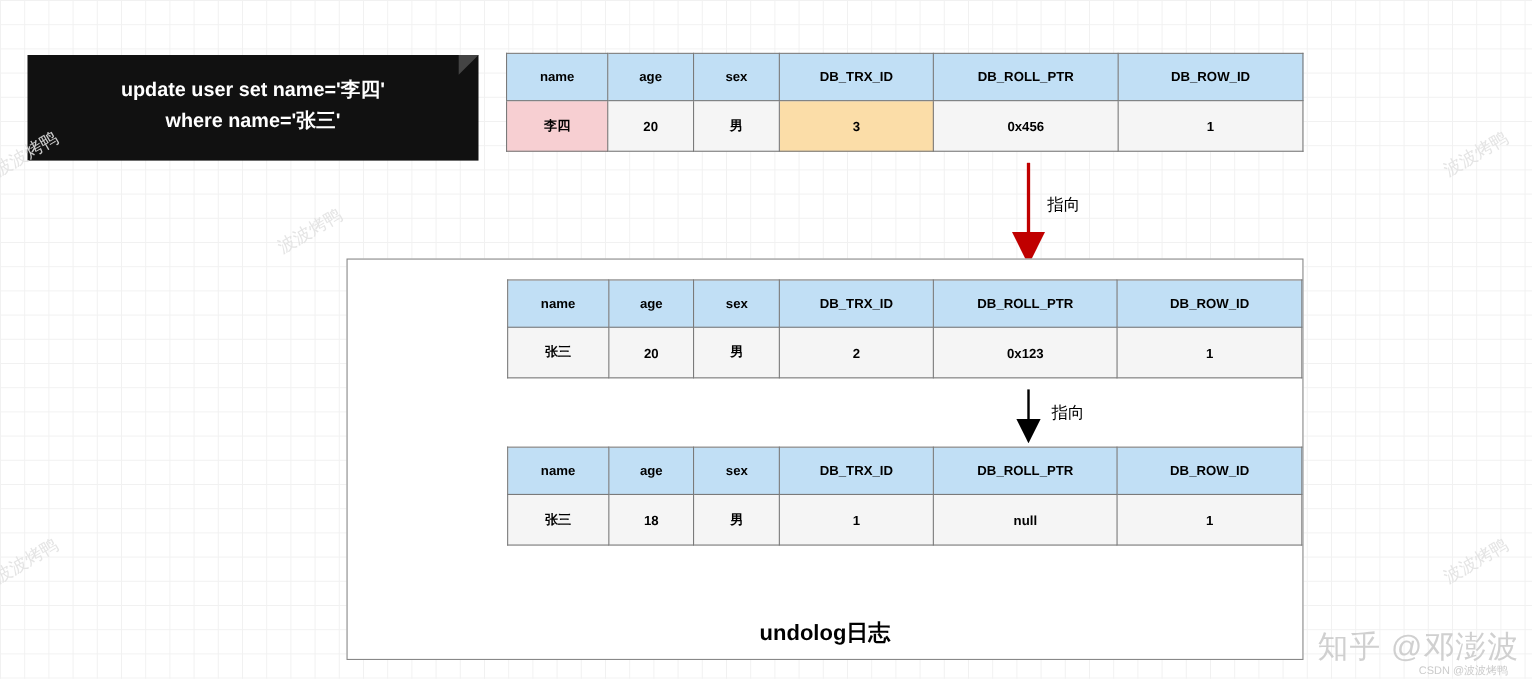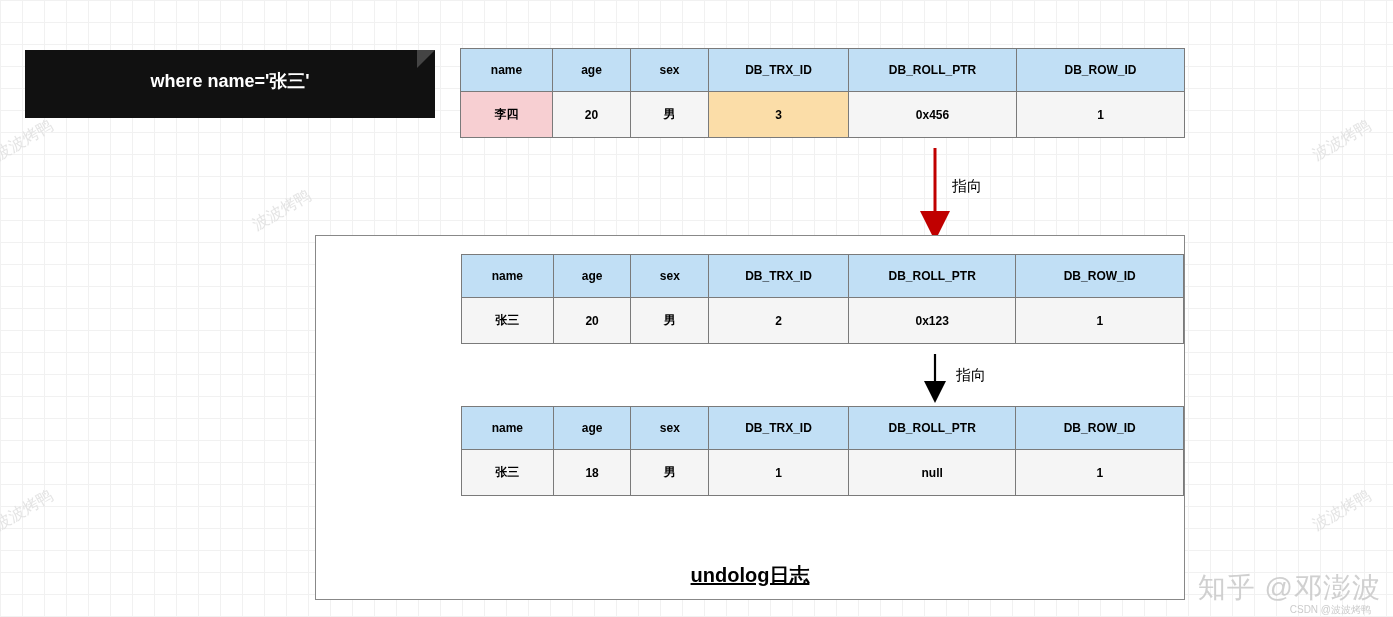--- a/index.html
+++ b/index.html
@@ -72,21 +72,20 @@
     width: 870px; height: 365px;
     background: #fff;
     border: 1.5px solid #888;
   }
   .undolog-title {
     position: absolute;
     left: 0; right: 0; bottom: 10px;
     text-align: center;
     font-size: 20px;
     font-weight: 700;
-    text-decoration: underline;
   }
 
   
   .arrow-label {
     position: absolute;
     font-size: 15px;
     font-weight: 400;
   }
   svg.arrow { position: absolute; overflow: visible; }
 
@@ -112,20 +111,21 @@
     color: rgba(225,225,225,0.9);
     font-size: 16px;
     transform: rotate(-30deg);
     white-space: nowrap;
   }
 </style>
 </head>
 <body>
 
 <div class="callout">
+  <div>update user set name='李四'</div>
   <div>where name='张三'</div>
 </div>
 
 <table class="record" style="left:460px; top:48px;">
   <tbody>
       <tr>
     <th class="c-name">name</th>
     <th class="c-age">age</th>
     <th class="c-sex">sex</th>
     <th class="c-trx">DB_TRX_ID</th>

